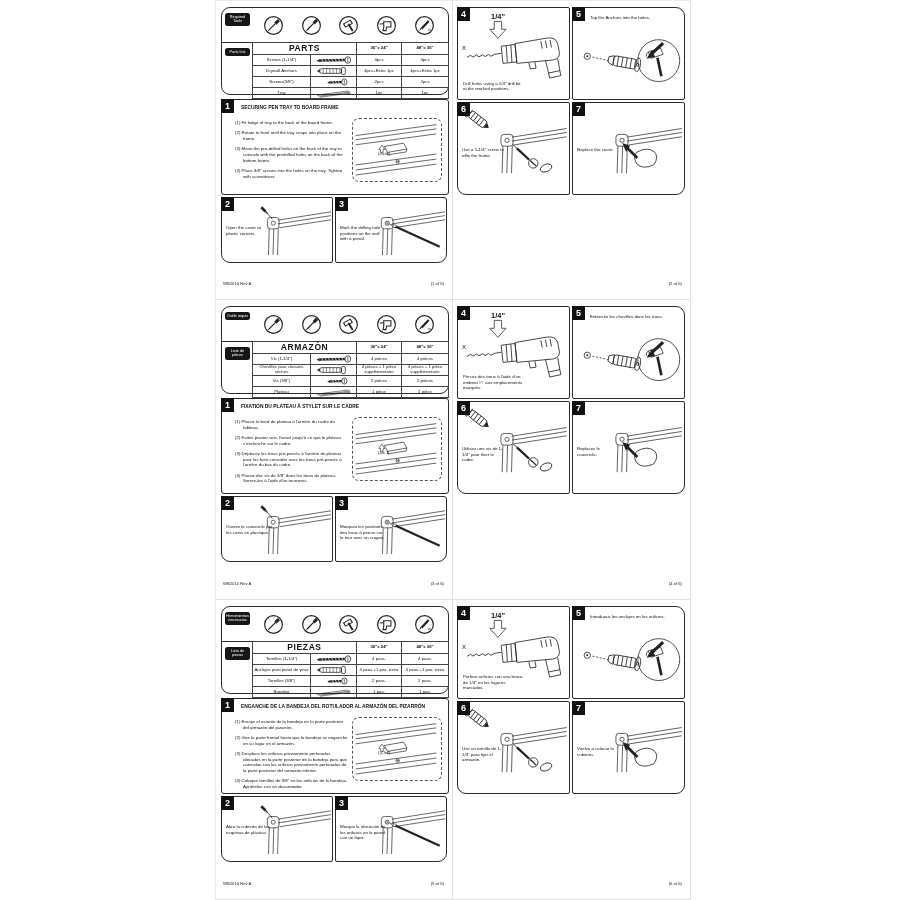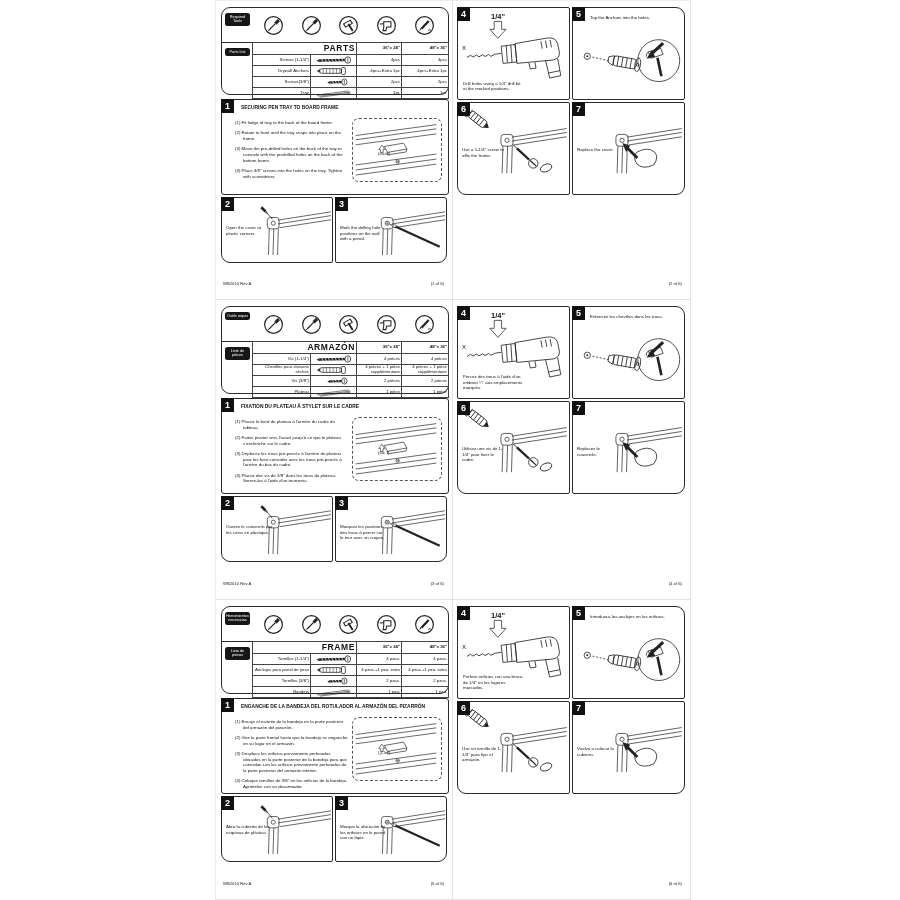--- a/index.html
+++ b/index.html
@@ -15,21 +15,21 @@
   .toolbox{position:absolute;left:5px;top:6px;width:226px;height:86px;border:1.2px solid #2b2b2b;border-radius:9px;}
   .tools-row{position:absolute;left:0;top:0;right:0;height:34px;border-bottom:1.1px solid #2b2b2b;}
   .tab{position:absolute;left:3px;background:#161616;color:#fff;font-size:3.8px;line-height:1.15;
     text-align:center;border-radius:2.5px;width:25px;padding:2px 1px;box-sizing:border-box;}
   .tab-tools{top:5px;}
   .tab-parts{top:6px;}
   .tool-icons{position:absolute;left:33px;right:5px;top:3px;bottom:3px;display:flex;align-items:center;justify-content:space-around;}
   .tool-ic{width:21px;height:21px;}
   .parts-row{position:absolute;left:0;top:34px;right:0;bottom:0;}
   .parts-table{position:absolute;left:30px;top:0;width:196px;border-collapse:collapse;table-layout:fixed;font-size:4.3px;}
-  .parts-table th,.parts-table td{border:0.7px solid #444;padding:0 1px;text-align:right;vertical-align:middle;line-height:1.15;}
+  .parts-table th,.parts-table td{border:0.7px solid #444;padding:0 1px;text-align:center;vertical-align:middle;line-height:1.15;}
   .parts-table th{height:11px;font-weight:bold;}
   .parts-table td{height:10px;}
   .pt-title{font-size:8.5px;letter-spacing:0.6px;font-weight:bold;}
   .pt-size{font-size:4.3px;}
   .part-ic{width:42px;height:10px;display:block;margin:0 auto;}
 
   .sec1{position:absolute;left:5px;top:98px;width:226px;height:94px;border:1.2px solid #2b2b2b;border-radius:3px;}
   .numsq{position:absolute;left:-1px;top:-1px;width:13px;height:14px;background:#111;color:#fff;
     font-weight:bold;font-size:9px;display:flex;align-items:center;justify-content:center;z-index:3;}
   .sec1-title{position:absolute;left:19px;top:4.5px;right:5px;font-size:4.9px;font-weight:bold;}
@@ -561,21 +561,21 @@
         <div class="tab tab-parts">Lista de piezas</div>
         <table class="parts-table">
           <colgroup>
               <col style="width:58px">
               <col style="width:46px">
               <col style="width:45px">
               <col style="width:47px">
             </colgroup>
           <tbody>
               <tr>
-            <th class="pt-title" colspan="2">FRAME</th>
+            <th class="pt-title" colspan="2">PIEZAS</th>
             <th class="pt-size">36"x 24"</th>
             <th class="pt-size">48"x 36"</th>
           </tr>
           <tr>
             <td>Tornillos (1-1/4")</td>
             <td>
                   <svg class="part-ic" viewBox="0 0 46 12">
                     <use href="#sym-part-screw-long"></use>
                   </svg>
                 </td>

